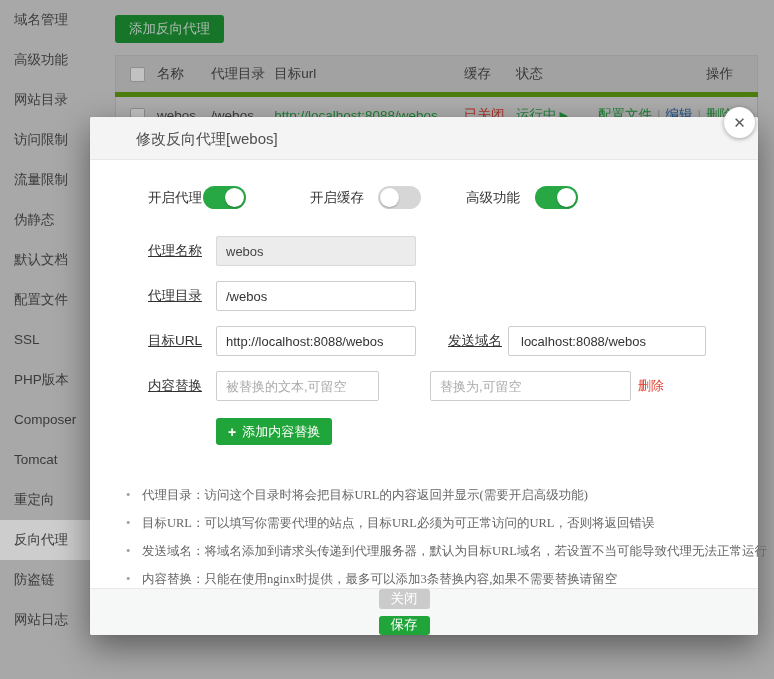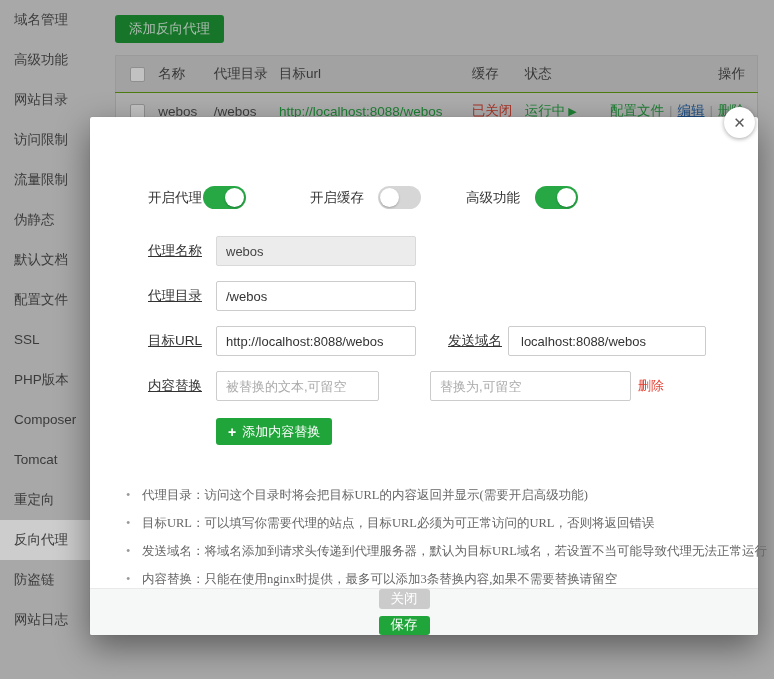--- a/index.html
+++ b/index.html
@@ -21,24 +21,24 @@
   .content { position:absolute; left:101px; top:0; right:0; bottom:0; padding:15px 16px 0 14px; }
 
   .btn-add-proxy {
     display:inline-block; border:none; cursor:pointer;
     background:#17752a; color:#adbcb1;
     font-size:13.5px; font-family:inherit;
     padding:0 14px; height:28px; line-height:28px; border-radius:3px;
   }
 
   table.proxy-table { width:100%; border-collapse:collapse; margin-top:12px; border:1px solid #9a9a9a; border-bottom:none; }
-  .proxy-table th { background:#a2a2a2; font-weight:normal; text-align:left; font-size:13.5px; color:#383838; padding:9px 2px; border-bottom:1px solid #4d7c0f; }
+  .proxy-table th { background:#a2a2a2; font-weight:normal; text-align:left; font-size:13.5px; color:#383838; padding:9px 2px; border-bottom:5px solid #4d7c0f; }
   .proxy-table td { background:#adadad; font-size:13.5px; color:#3d3d3d; padding:9px 2px; white-space:nowrap; }
   .proxy-table .c-check { width:44px; padding-left:14px; }
-  .proxy-table .right { text-align:right; padding-right:12px; }
+  .proxy-table .right { text-align:right; padding-right:24px; }
   .cb { appearance:none; -webkit-appearance:none; width:15px; height:15px; background:#c2c2c2; border:1px solid #8f8f8f; border-radius:2px; vertical-align:middle; cursor:pointer; }
   .g { color:#1e8034; text-decoration:none; cursor:pointer; }
   .r { color:#a93428; }
   .b { color:#1d4e84; text-decoration:underline; cursor:pointer; }
   .sep { color:#8a8a8a; margin:0 5px; }
   .play { font-size:11px; margin-left:3px; }
 
   
   .modal {
     position:absolute; left:90px; top:117px; width:668px; height:518px;
@@ -155,20 +155,21 @@
             <a class="g">配置文件</a><span class="sep">|</span><a class="b">编辑</a><span class="sep">|</span><a class="g">删除</a>
           </td>
         </tr>
       </tbody>
     </table>
   </main>
 </div>
 
 <div class="modal">
   <button class="modal-close">✕</button>
+  <div class="modal-header">修改反向代理[webos]</div>
 
   <div class="modal-body">
 
     <span class="t-label" style="left:58px">开启代理</span>
     <div class="toggle on" style="left:113px">
         <span class="knob"></span>
       </div>
 
     <span class="t-label" style="left:220px">开启缓存</span>
     <div class="toggle off" style="left:288px">

